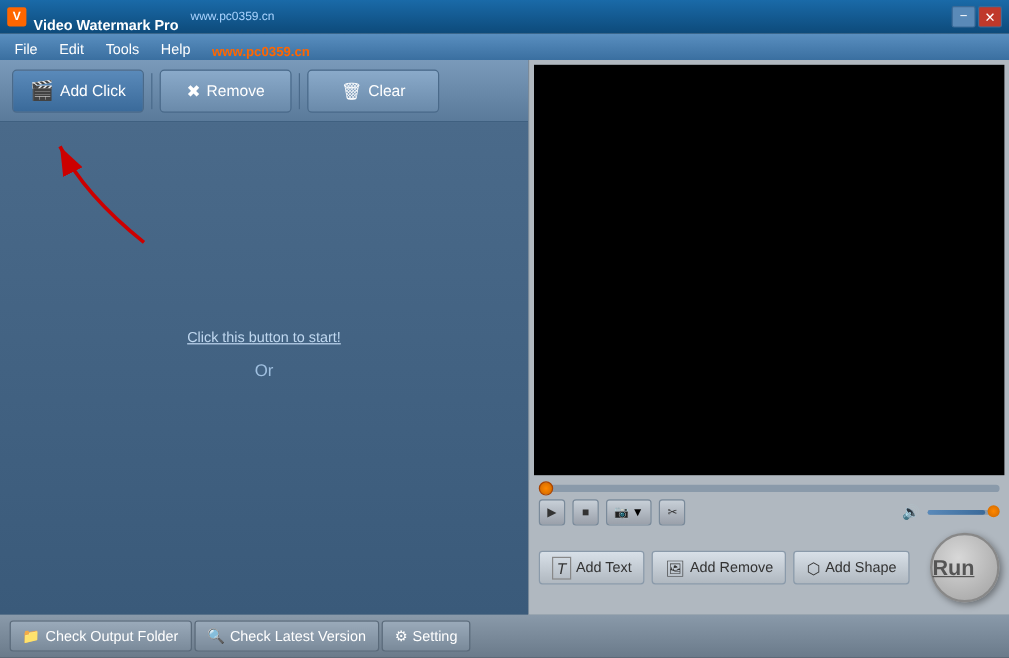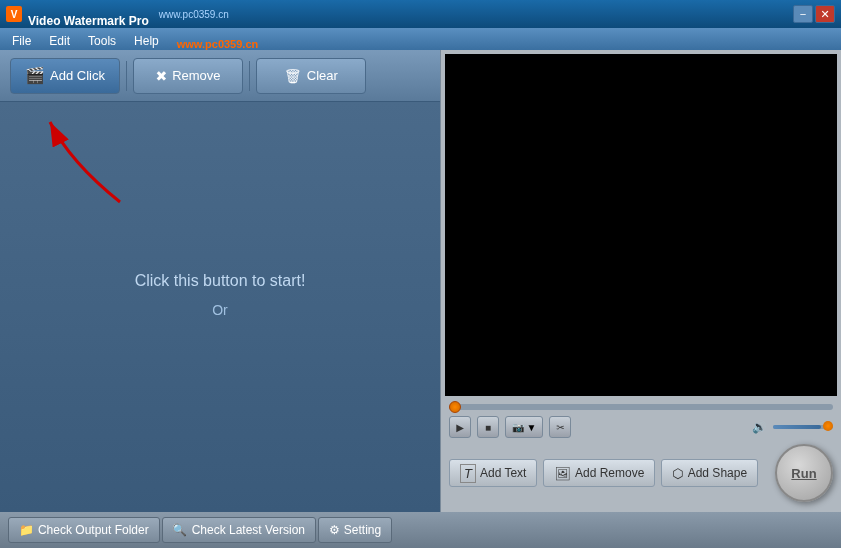--- a/index.html
+++ b/index.html
@@ -152,23 +152,24 @@
       display: flex;
       flex-direction: column;
       align-items: center;
       justify-content: center;
       background: linear-gradient(to bottom, #4a6a8a, #3a5a7a);
       color: #c0d8f0;
       text-align: center;
       position: relative;
     }
     .drop-zone-text {
-      font-size: 16px;
+      font-size: 12px;
       color: #c0d8f0;
       margin-bottom: 12px;
+      text-decoration: underline;
     }
     .drop-zone-or {
       font-size: 14px;
       color: #a0c0e0;
       margin-bottom: 24px;
     }
     .drop-zone-drag {
       font-size: 16px;
       color: #c0d8f0;
     }
@@ -304,22 +305,22 @@
     }
     .run-btn {
       width: 58px;
       height: 58px;
       background: radial-gradient(circle at 40% 35%, #d8d8d8, #a0a0a0);
       border: 2px solid #888;
       border-radius: 50%;
       cursor: pointer;
       display: flex;
       align-items: center;
-      justify-content: center;
-      font-size: 13px;
+      justify-content: flex-start;
+      font-size: 18px;
       color: #555;
       font-weight: bold;
       box-shadow: 2px 2px 6px rgba(0,0,0,0.4);
       margin-left: auto;
       text-decoration: underline;
     }
 
     
     .status-bar {
       display: flex;

